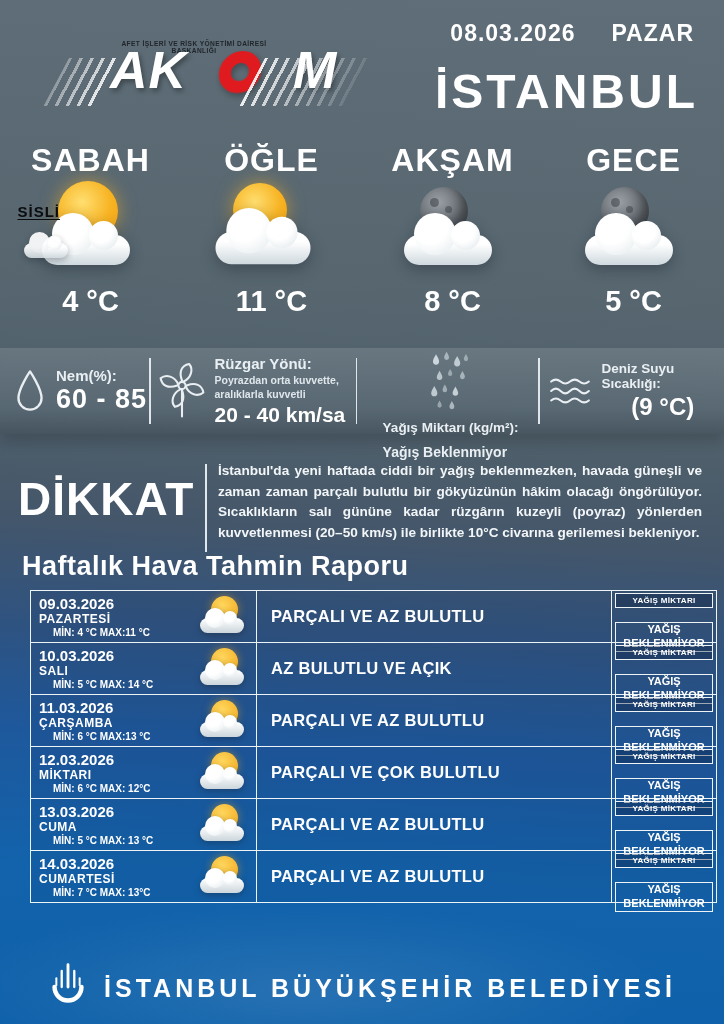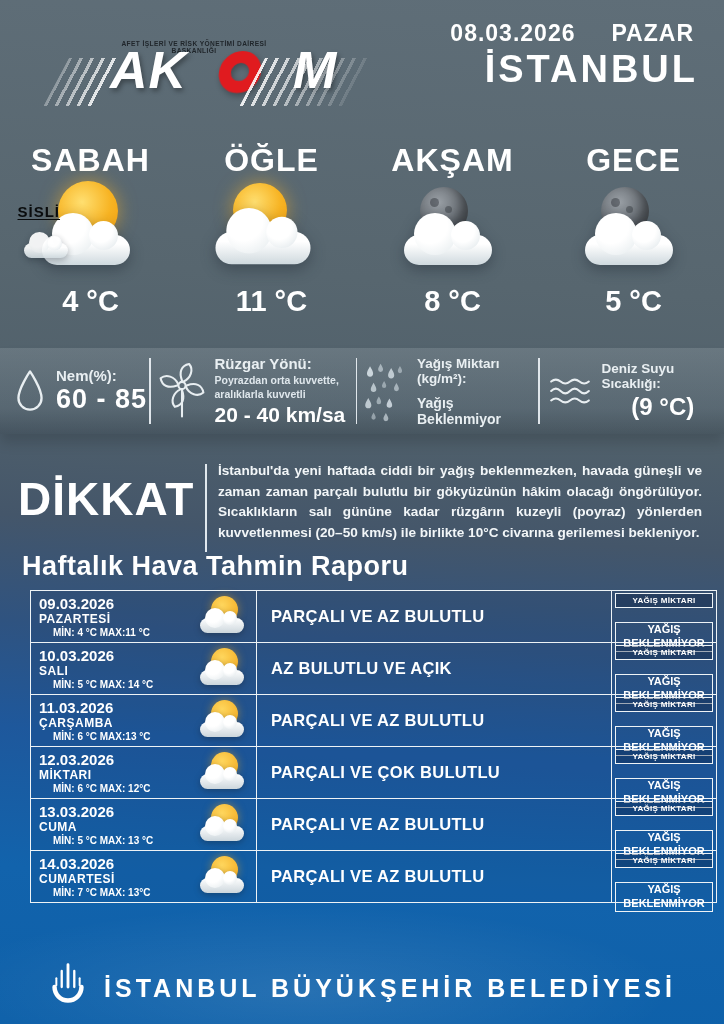--- a/index.html
+++ b/index.html
@@ -24,21 +24,21 @@
     border:12px solid #e01b1f; border-radius:50%; margin:4px 3px 0 3px; transform:skewX(-8deg);
     filter:drop-shadow(2px 3px 3px rgba(0,0,0,0.3)); }
   .stripes { position:absolute; top:58px; height:48px; transform:skewX(-28deg);
     background:repeating-linear-gradient(90deg, rgba(255,255,255,0.9) 0 3.5px, rgba(255,255,255,0) 3.5px 11px); }
   .stripes-left { left:56px; width:52px;
     -webkit-mask-image:linear-gradient(90deg, rgba(0,0,0,0.35), #000); mask-image:linear-gradient(90deg, rgba(0,0,0,0.35), #000); }
   .stripes-right { left:252px; width:104px;
     -webkit-mask-image:linear-gradient(90deg, #000, rgba(0,0,0,0.12)); mask-image:linear-gradient(90deg, #000, rgba(0,0,0,0.12)); }
   .hdr-date { position:absolute; top:20px; right:30px; display:flex; gap:36px;
     font-size:23px; font-weight:800; letter-spacing:1px; }
-  .city { position:absolute; top:48px; right:26px; font-size:38px; font-weight:800; letter-spacing:3px; }
+  .city { position:absolute; top:64px; right:26px; font-size:48px; font-weight:800; letter-spacing:3px; }
 
   
   .periods { position:absolute; top:142px; left:0; width:724px; display:flex; }
   .period { width:181px; display:flex; flex-direction:column; align-items:center; }
   .p-label { font-size:32px; font-weight:800; letter-spacing:1px; }
   .p-icon { position:relative; width:150px; height:104px; }
   .p-temp { font-size:29px; font-weight:800; margin-top:2px; }
 
   .sun { position:absolute; border-radius:50%;
     background:radial-gradient(circle at 40% 35%, #ffdf70, #f7b322 55%, #ef9b0f);
@@ -65,21 +65,21 @@
     font-size:15px; font-weight:800; letter-spacing:1px; text-decoration:underline; text-underline-offset:2px; }
 
   
   .metrics { position:absolute; top:348px; left:0; width:724px; height:86px;
     display:flex; align-items:center; box-sizing:border-box;
     background:linear-gradient(180deg, rgba(230,238,242,0.14), rgba(230,238,242,0.05) 70%, rgba(0,0,0,0.10));
     box-shadow:0 9px 12px rgba(0,0,0,0.14); }
   .metric { display:flex; align-items:center; gap:10px; box-sizing:border-box; height:100%; }
   .metric.m-hum { width:149px; padding-left:14px; }
   .metric.m-wind { width:205px; padding-left:8px; }
-  .metric.m-prec { width:181px; padding-left:6px; }
+  .metric.m-prec { width:181px; padding-left:6px;flex-direction:column; }
   .metric.m-sea { flex:1; padding-left:8px; }
   .vdiv { width:1.5px; height:66px; background:rgba(238,244,248,0.9); }
   .m-label { font-size:15px; font-weight:600; color:#e9eff2; }
   .m-label.sm { font-size:13.5px; }
   .m-desc { font-size:10.5px; font-weight:600; color:#dfe7ec; line-height:1.25; margin:2px 0; }
   .m-big { font-size:27px; font-weight:700; letter-spacing:1px; }
   .m-mid { font-size:21px; font-weight:700; }
   .m-val { font-size:14px; font-weight:600; color:#e9eff2; margin-top:9px; }
   .m-sea-val { font-size:24px; font-weight:700; text-align:center; margin-top:2px; }
   .micon { flex:none; }

